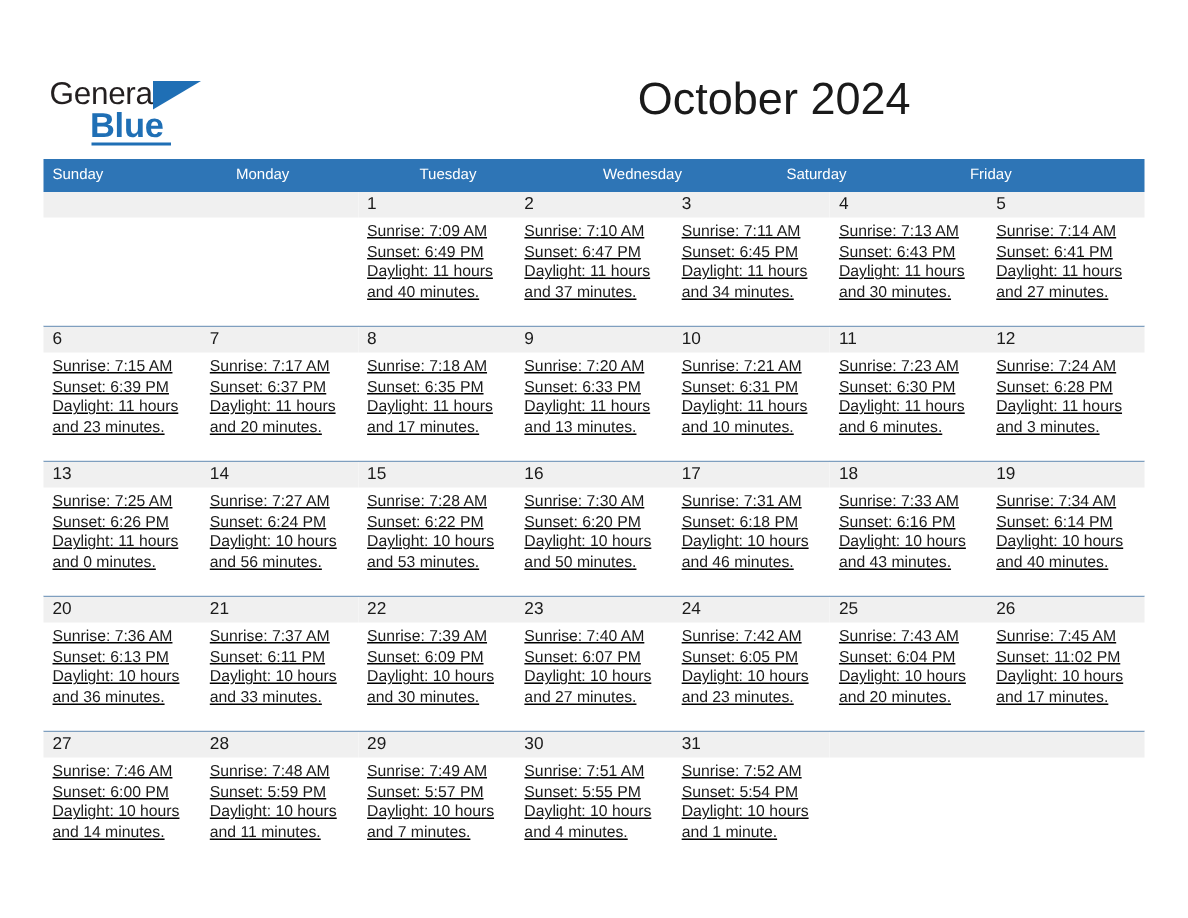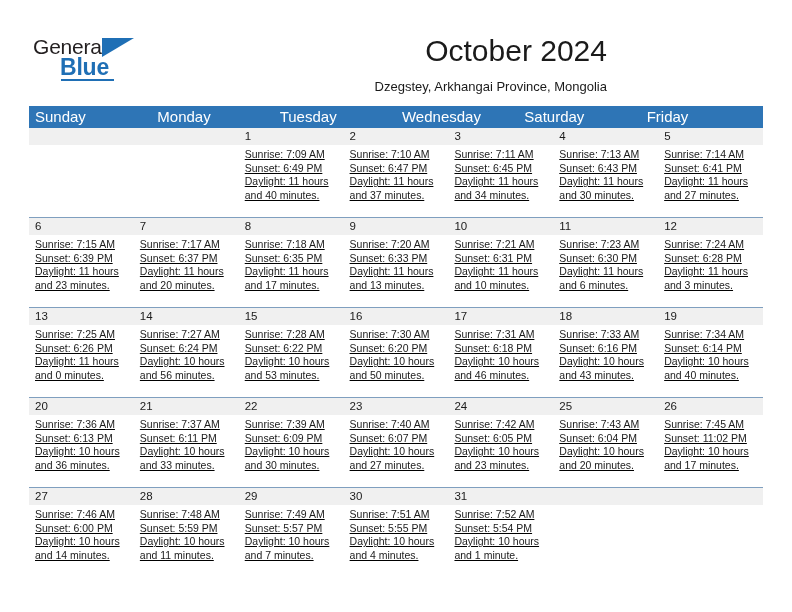--- a/index.html
+++ b/index.html
@@ -18,21 +18,21 @@
     position: relative;
     width: 792px;
     height: 612px;
     box-sizing: border-box;
   }
 
   
   .header {
     position: absolute;
     left: 0;
-    top: 0;
+    top: 16px;
     width: 641px;
     height: 98px;
   }
   .logo {
     position: absolute;
     left: 33px;
     top: 35px;
     width: 120px;
     height: 46px;
   }
@@ -100,21 +100,21 @@
   }
   .weekday-row {
     display: flex;
     width: 100%;
     height: 22px;
     background: #2e75b6;
   }
   .weekday-cell {
     flex: 1 1 0;
     min-width: 0;
-    font-size: 15px;
+    font-size: 10px;
     color: #ffffff;
     padding-left: 6px;
     box-sizing: border-box;
     line-height: 22px;
     white-space: nowrap;
   }
   .week-row {
     width: 100%;
     border-top: 1px solid #7f9fbf;
   }
@@ -163,21 +163,20 @@
   <div class="header">
 
     <div class="logo">
       <span class="logo-general">General</span>
       <span class="logo-triangle"></span>
       <span class="logo-blue">Blue</span>
       <span class="logo-underline"></span>
     </div>
 
     <div class="title">October 2024</div>
-    <div class="subtitle">Dzegstey, Arkhangai Province, Mongolia</div>
 
   </div>
 
   <div class="calendar">
     <div class="weekday-row">
         <div class="weekday-cell">Sunday</div>
         <div class="weekday-cell">Monday</div>
         <div class="weekday-cell">Tuesday</div>
         <div class="weekday-cell">Wednesday</div>
         <div class="weekday-cell">Saturday</div>

